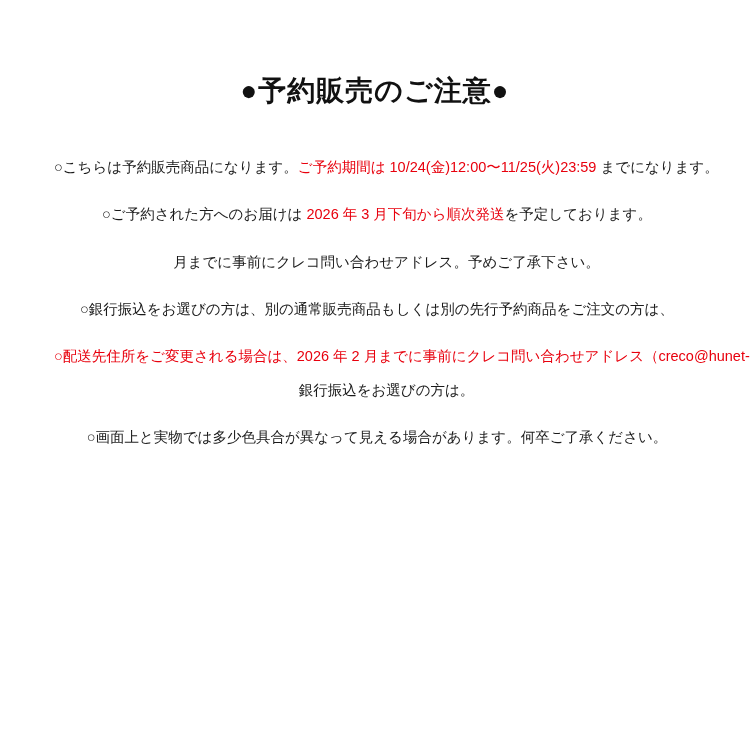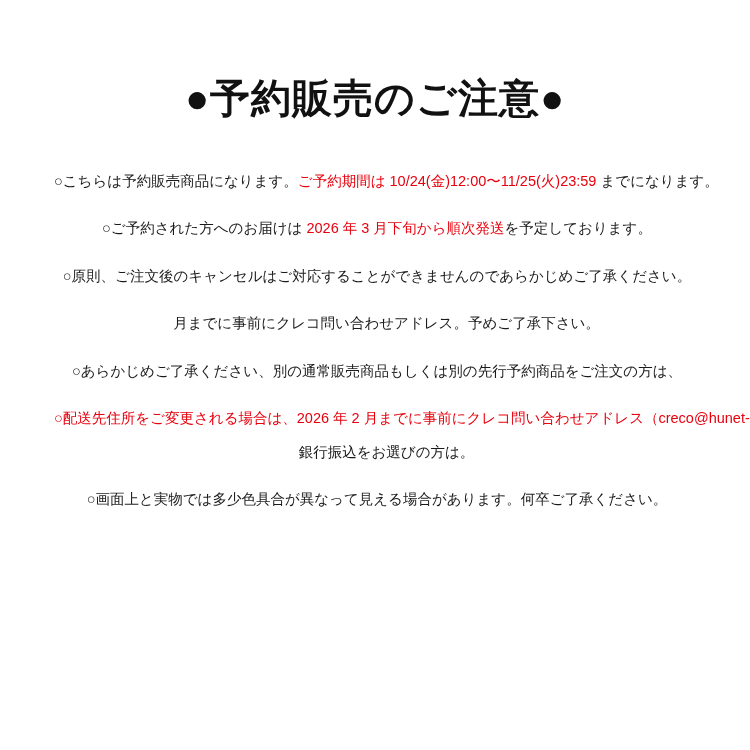--- a/index.html
+++ b/index.html
@@ -16,21 +16,21 @@
   }
   .page {
     position: relative;
     width: 750px;
     height: 750px;
     box-sizing: border-box;
     padding: 56px 40px 0 40px;
   }
   .doc-title {
     text-align: center;
-    font-size: 40px;
+    font-size: 28px;
     font-weight: bold;
     letter-spacing: 1px;
     color: #111111;
     margin: 18px 0 0 0;
     line-height: 1.2;
   }
   .notice-list {
     margin-top: 48px;
     padding: 0 10px 0 14px;
     text-align: center;
@@ -64,27 +64,24 @@
 <div class="page">
   <h1 class="doc-title">●予約販売のご注意●</h1>
   <div class="notice-list">
       <div class="notice-item">
         <div class="notice-line"><span class="bullet">○</span><span>こちらは予約販売商品になります。</span><span class="red">ご予約期間は 10/24(金)12:00〜11/25(火)23:59</span><span> までになります。</span></div>
       </div>
       <div class="notice-item">
         <div class="notice-line"><span class="bullet">○</span><span>ご予約された方へのお届けは </span><span class="red">2026 年 3 月下旬から順次発送</span><span>を予定しております。</span></div>
       </div>
       <div class="notice-item">
-        <div class="notice-line"><span class="bullet">○</span><span>原則、ご注文後のキャンセルはご対応することができませんのであらかじめご了承ください。</span></div>
-      </div>
-      <div class="notice-item">
         <div class="notice-line indent"><span>月までに事前にクレコ問い合わせアドレス。予めご了承下さい。</span></div>
       </div>
       <div class="notice-item">
-        <div class="notice-line"><span class="bullet">○</span><span>あらかじめご了承ください、別の通常販売商品もしくは別の先行予約商品をご注文の方は、</span></div>
+        <div class="notice-line"><span class="bullet">○</span><span>銀行振込をお選びの方は、別の通常販売商品もしくは別の先行予約商品をご注文の方は、</span></div>
       </div>
       <div class="notice-item">
         <div class="notice-line"><span class="bullet red">○</span><span class="red">配送先住所をご変更される場合は、2026 年 2 月までに事前にクレコ問い合わせアドレス（creco@hunet-corp.jp）</span></div>
         <div class="notice-line indent"><span>銀行振込をお選びの方は。</span></div>
       </div>
       <div class="notice-item">
         <div class="notice-line"><span class="bullet">○</span><span>画面上と実物では多少色具合が異なって見える場合があります。何卒ご了承ください。</span></div>
       </div>
     </div>
 </div>

